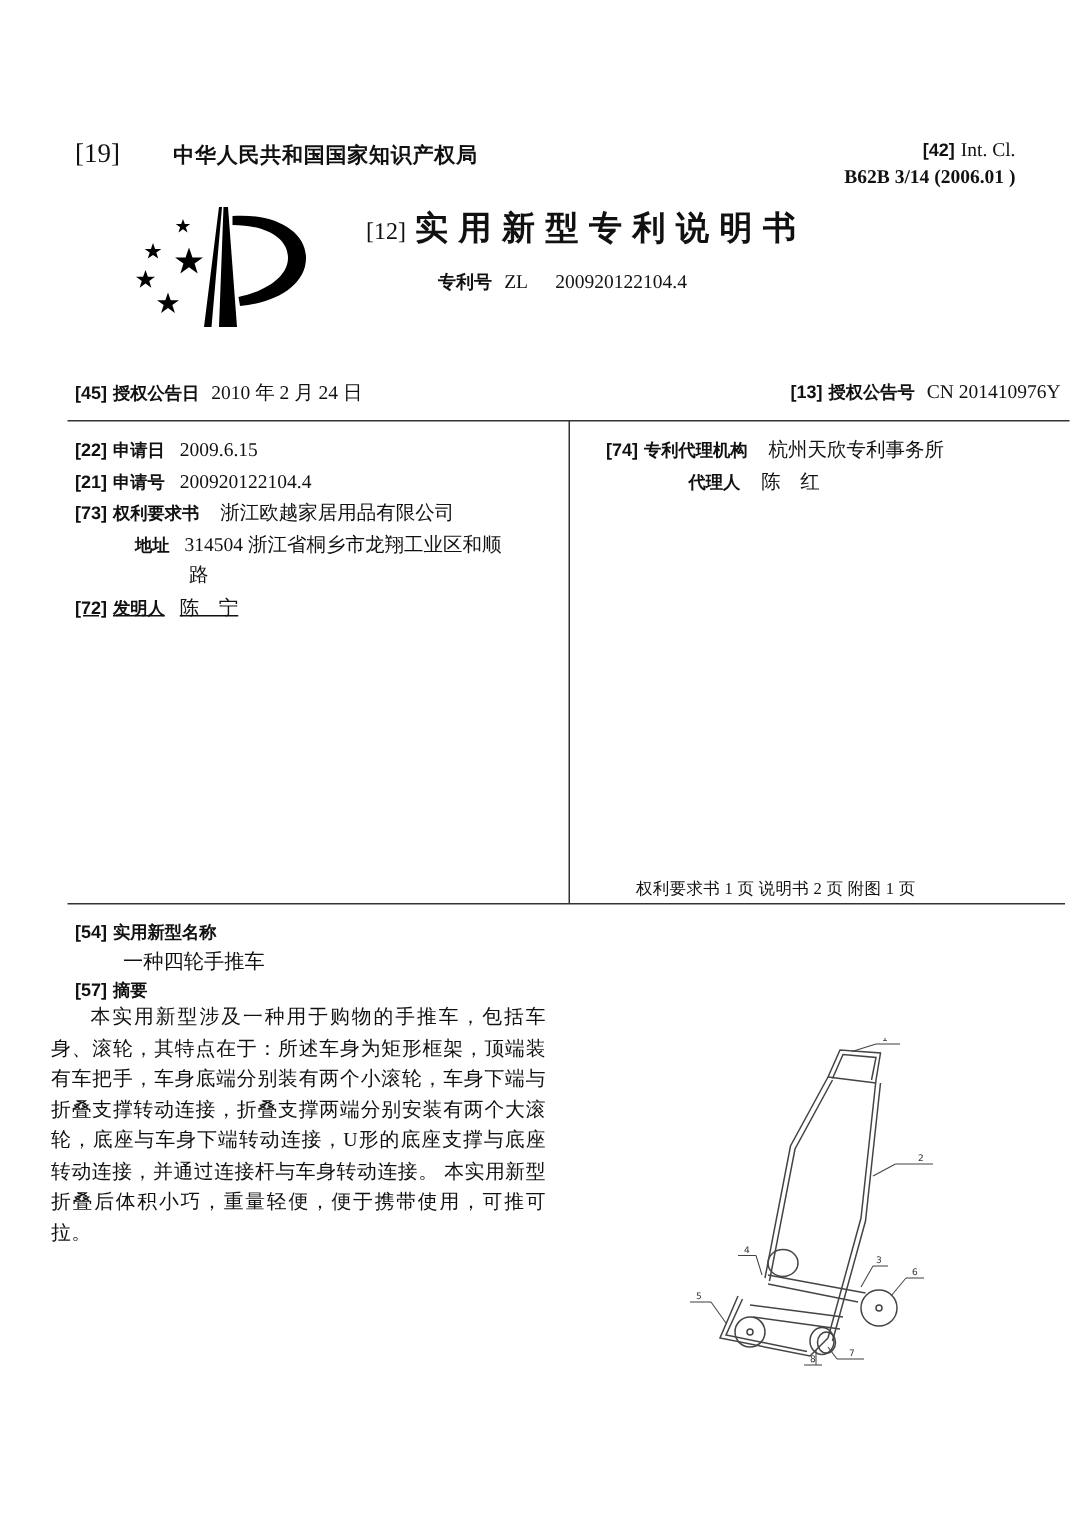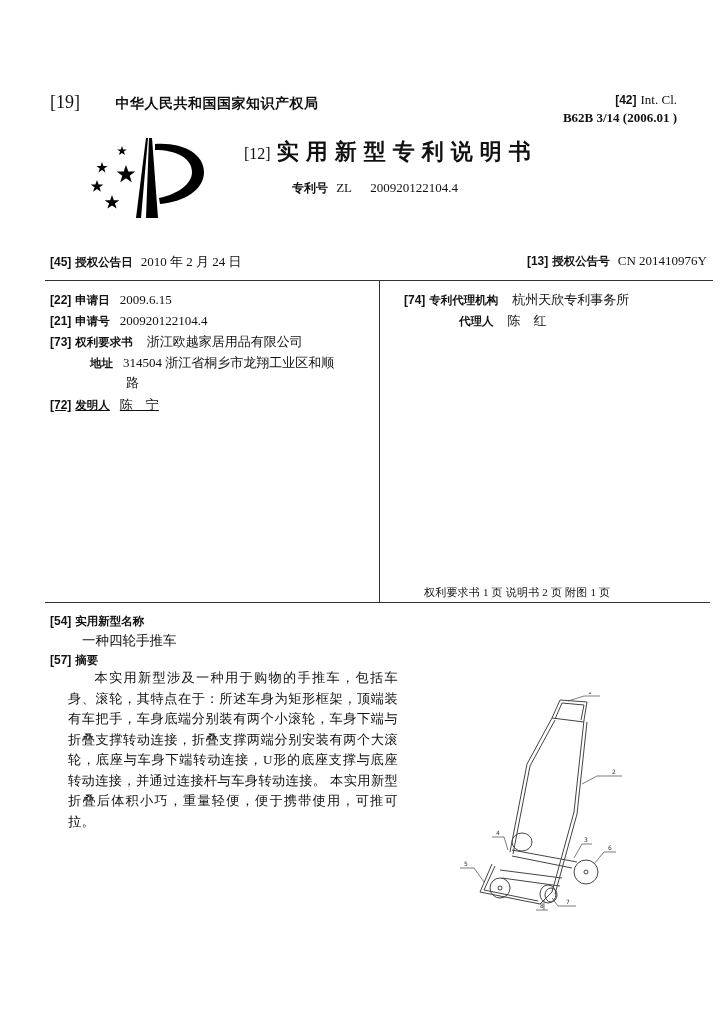--- a/index.html
+++ b/index.html
@@ -36,21 +36,21 @@
 
   .hline { position: absolute; height: 0; border-top: 1.6px solid #333; }
   .vline { position: absolute; width: 0; border-left: 1.6px solid #333; }
 
   .field { font-size: 13px; line-height: 18px; }
   .field .lbl-b { margin-right: 10px; }
 
   .pages { left: 424px; top: 585px; font-size: 11px; letter-spacing: 0.2px; }
 
   .abstract {
-    left: 68px; top: 668px; width: 330px; white-space: normal;
+    left: 34px; top: 668px; width: 330px; white-space: normal;
     font-size: 13.2px; line-height: 20.5px; text-indent: 2em; text-align: justify;
     letter-spacing: 0.3px;
   }
   .drawing { left: 452px; top: 692px; width: 170px; height: 220px; }
 </style>
 </head>
 <body>
 
 <div class="abs office">
   <span class="num br">[19]</span>

